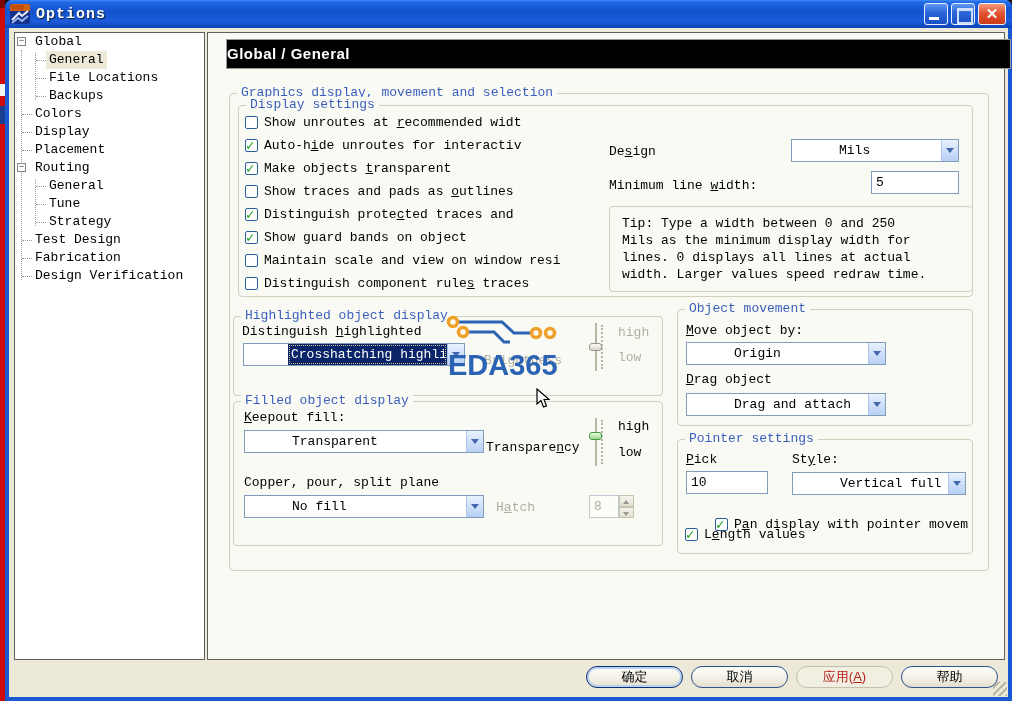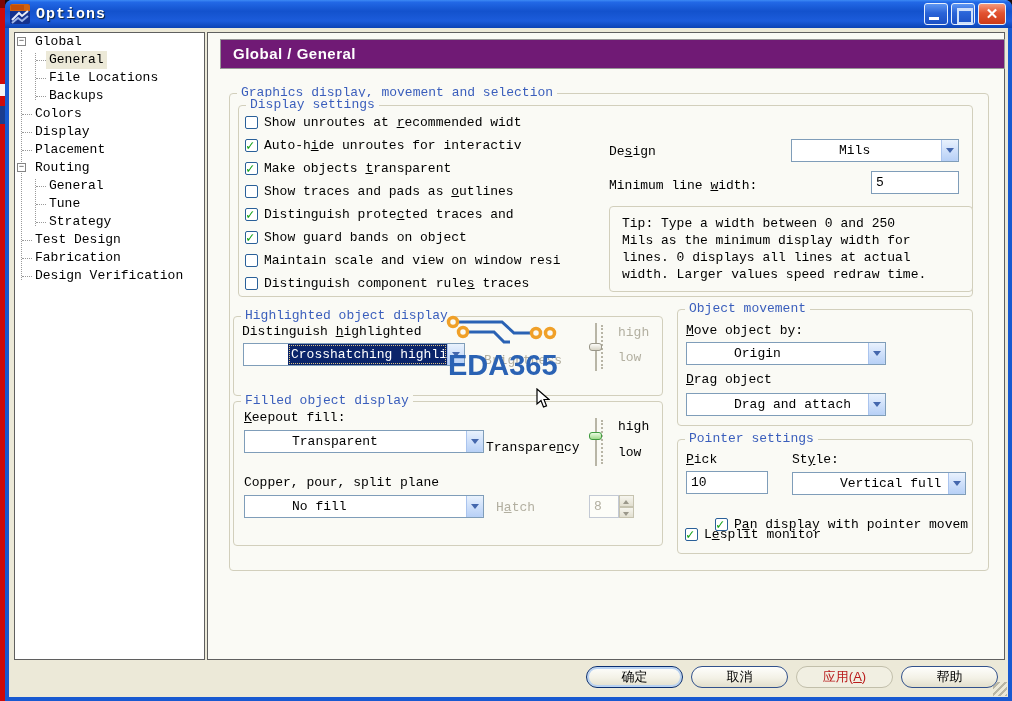--- a/index.html
+++ b/index.html
@@ -48,24 +48,24 @@
   .trow.lv1 .lbl { left:31px; }
   .trow .lbl.sel { background:#ece9d8; }
   .toggle { position:absolute; left:2px; top:4px; width:9px; height:9px; background:#fff;
             border:1px solid #848484; font-size:9px; line-height:7px; text-align:center; color:#333; }
   .hc { position:absolute; top:9px; border-top:1px dotted #9a9a9a; }
   .trow.lv0 .hc { left:7px; width:10px; }
   .trow.lv1 .hc { left:21px; width:10px; }
   .vline { position:absolute; border-left:1px dotted #9a9a9a; }
 
   
-  .banner { position:absolute; left:12px; top:6px; width:785px; height:30px;
-            background:#701a75; border:1px solid #979797;
+  .banner { position:absolute; left:18px; top:6px; width:785px; height:30px;
+            background:#000000; border:1px solid #979797;
             color:#fff; font:bold 15px "Liberation Sans",sans-serif;
-            line-height:28px; padding-left:12px; letter-spacing:0.5px; }
+            line-height:28px; letter-spacing:0.5px; }
 
   
   .grp { position:absolute; border:1px solid #d2cfbc; border-radius:4px; }
   .gt { position:absolute; top:-9px; left:7px; background:#fafaf5; padding:0 4px;
         color:#3a5ebc; white-space:nowrap; }
 
   .u { text-decoration:underline; }
   .lab { position:absolute; white-space:nowrap; }
   .gray { color:#b2afa0; }
 
@@ -373,21 +373,21 @@
           <span class="ddbtn">
               <i class="chv"></i>
             </span>
         </div>
         <div class="cbrow" style="left:7px;top:76px;padding-left:30px;">
           <span class="cb on"></span>
           <span><span class="u" style="text-decoration:none">P</span><span class="u">a</span><span>n display with pointer movem</span></span>
         </div>
         <div class="cbrow" style="left:7px;top:86px;">
           <span class="cb on"></span>
-          <span><span class="u" style="text-decoration:none">L</span><span class="u">e</span><span>split monitor</span></span>
+          <span><span class="u" style="text-decoration:none">L</span><span class="u">e</span><span>ngth values</span></span>
         </div>
       </div>
     </div>
 
     <button class="xpbtn focus" style="left:577px;top:638px;">确定</button>
     <button class="xpbtn" style="left:682px;top:638px;">取消</button>
     <button class="xpbtn disabled" style="left:787px;top:638px;"><span>应用(</span><span class="u">A</span><span>)</span></button>
     <button class="xpbtn" style="left:892px;top:638px;">帮助</button>
 
     <div class="grip"></div>

